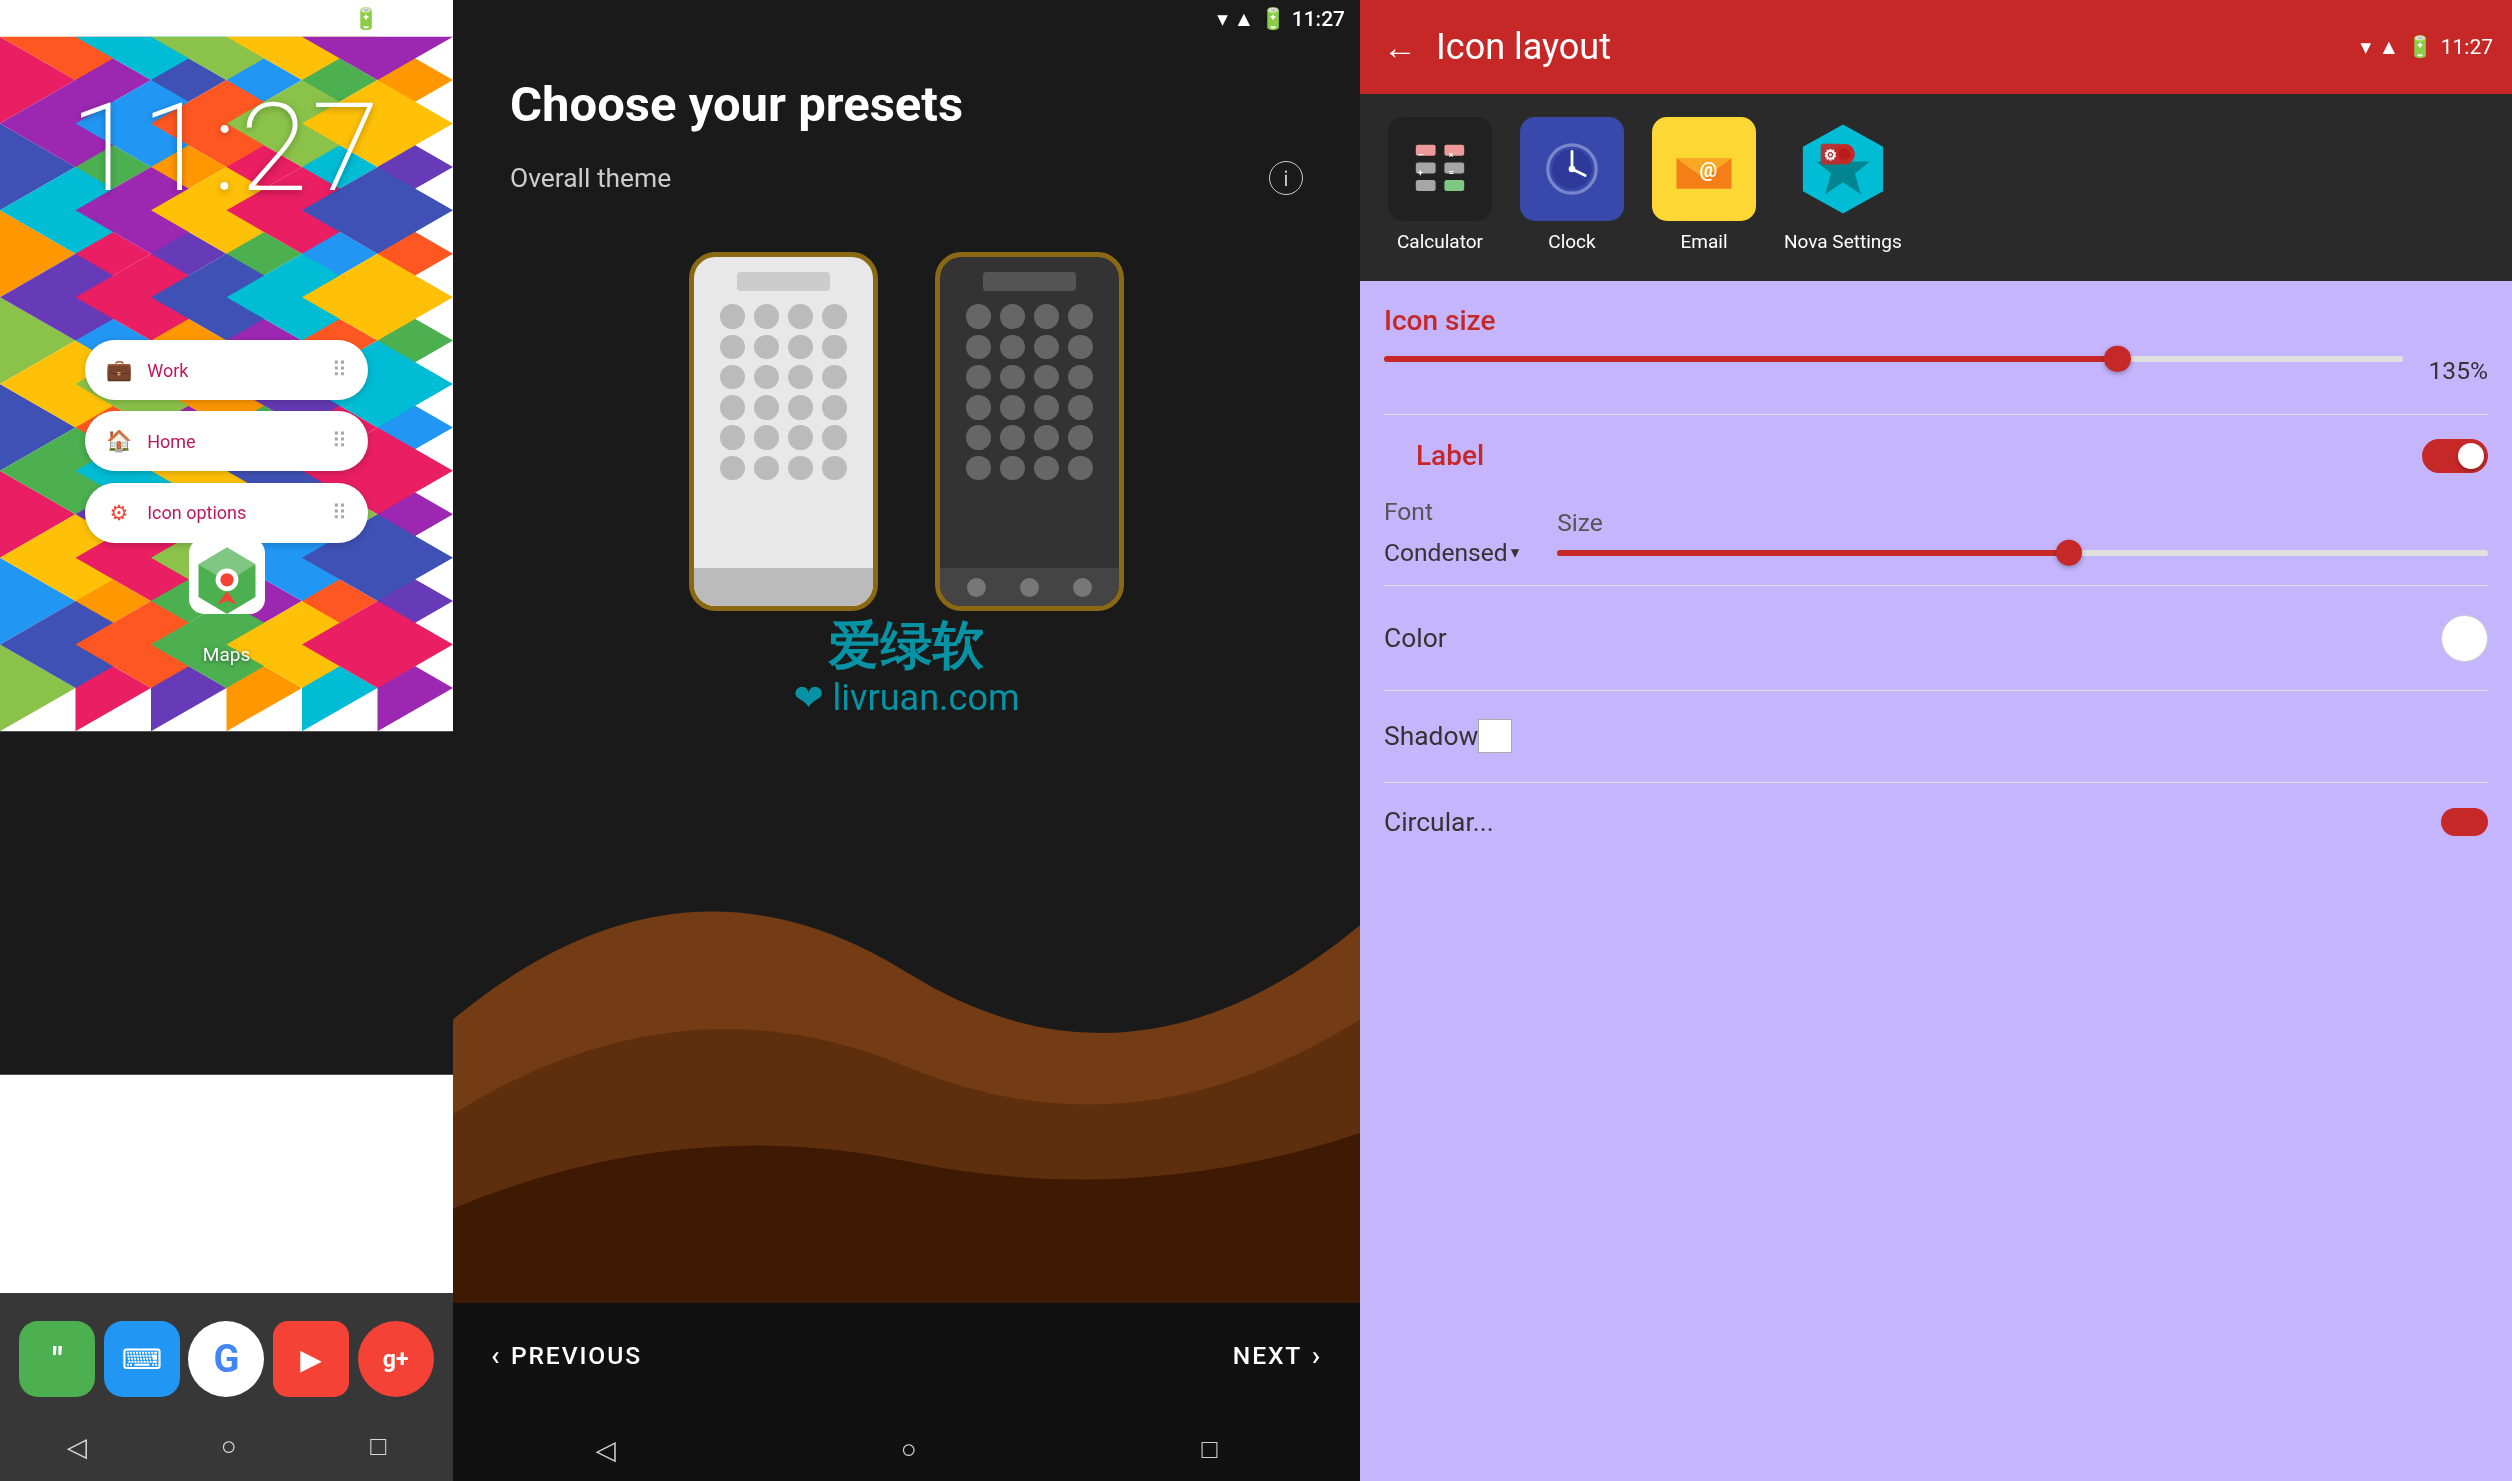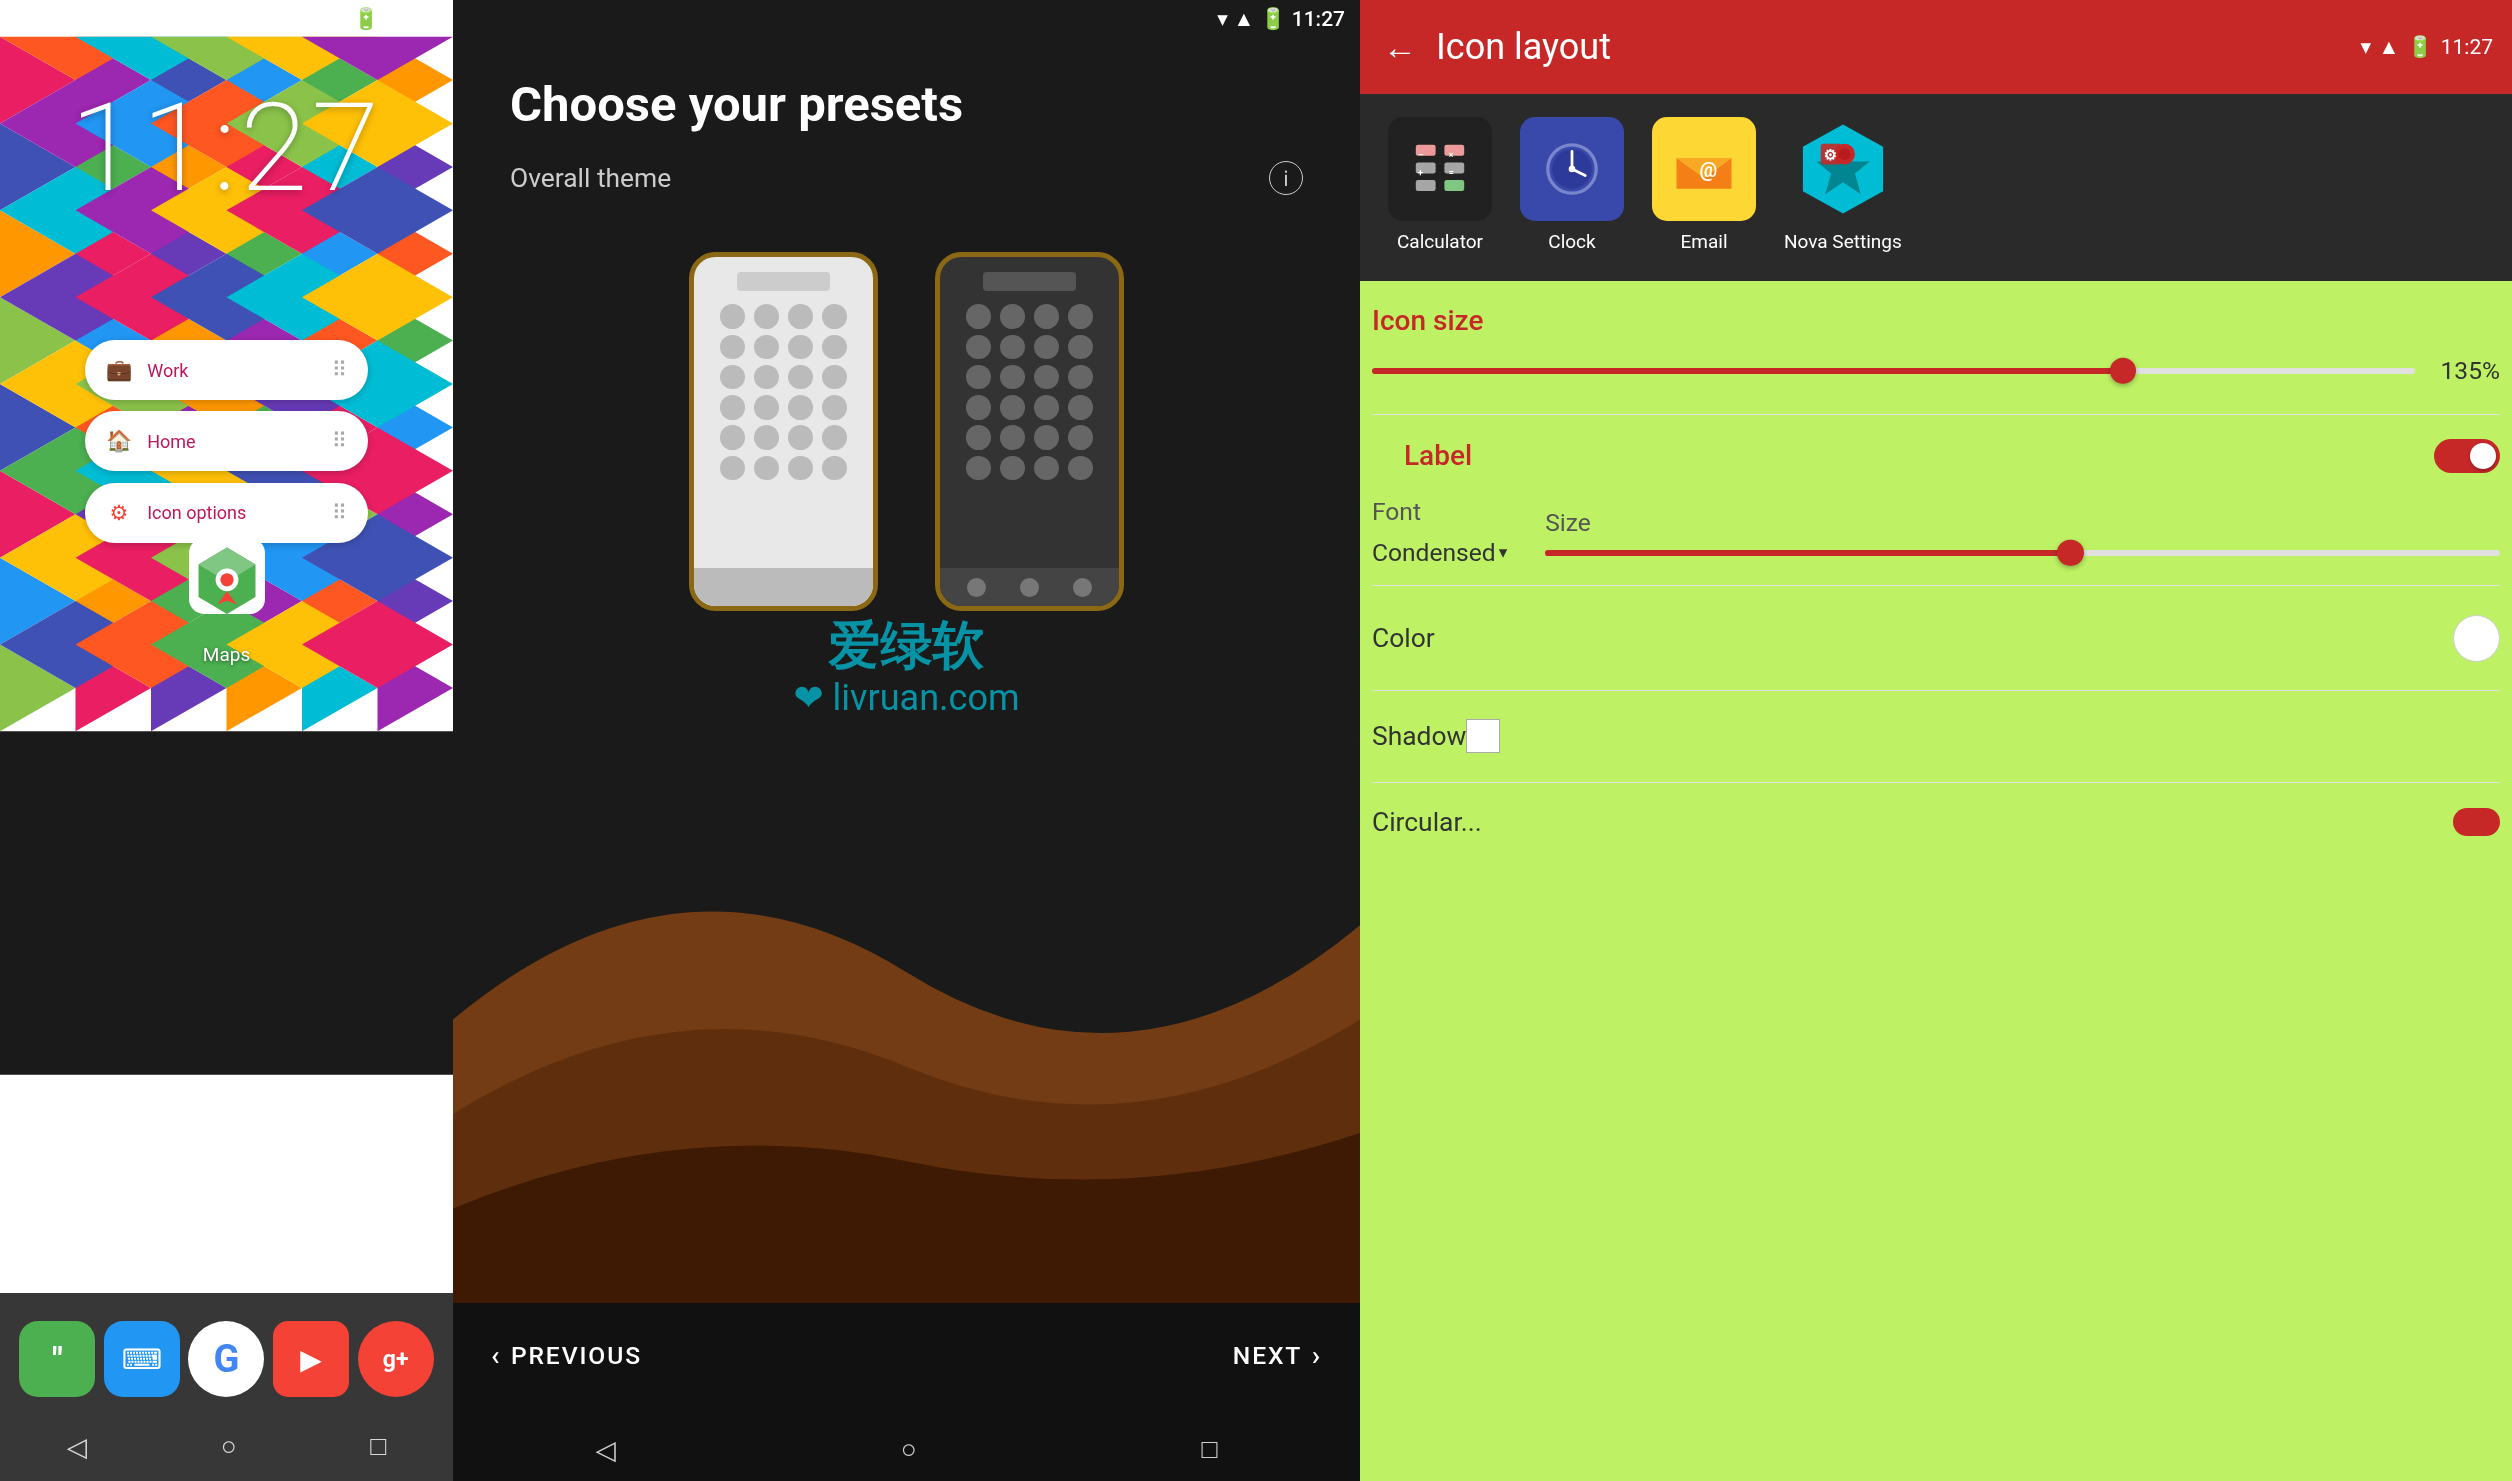--- a/index.html
+++ b/index.html
@@ -387,35 +387,35 @@
     }
 
     .preview-icon-label {
       color: white;
       font-size: 19px;
       text-align: left;
     }
 
     .settings-body {
       flex: 1;
-      background: #bef264;
+      background: #c4b5fd;
       overflow-y: auto;
-      padding: 0 12px;
+      padding: 0 24px;
     }
 
     .settings-section-title {
       color: #c62828;
       font-size: 28px;
       font-weight: 500;
       padding: 23px 0 9.4px;
     }
 
     .slider-row {
       display: flex;
-      align-items: center;
+      align-items: flex-start;
       gap: 19px;
       padding: 9.4px 0 19px;
     }
 
     .slider-track {
       flex: 1;
       height: 5.7px;
       background: #e0e0e0;
       border-radius: 2.8px;
       position: relative;

